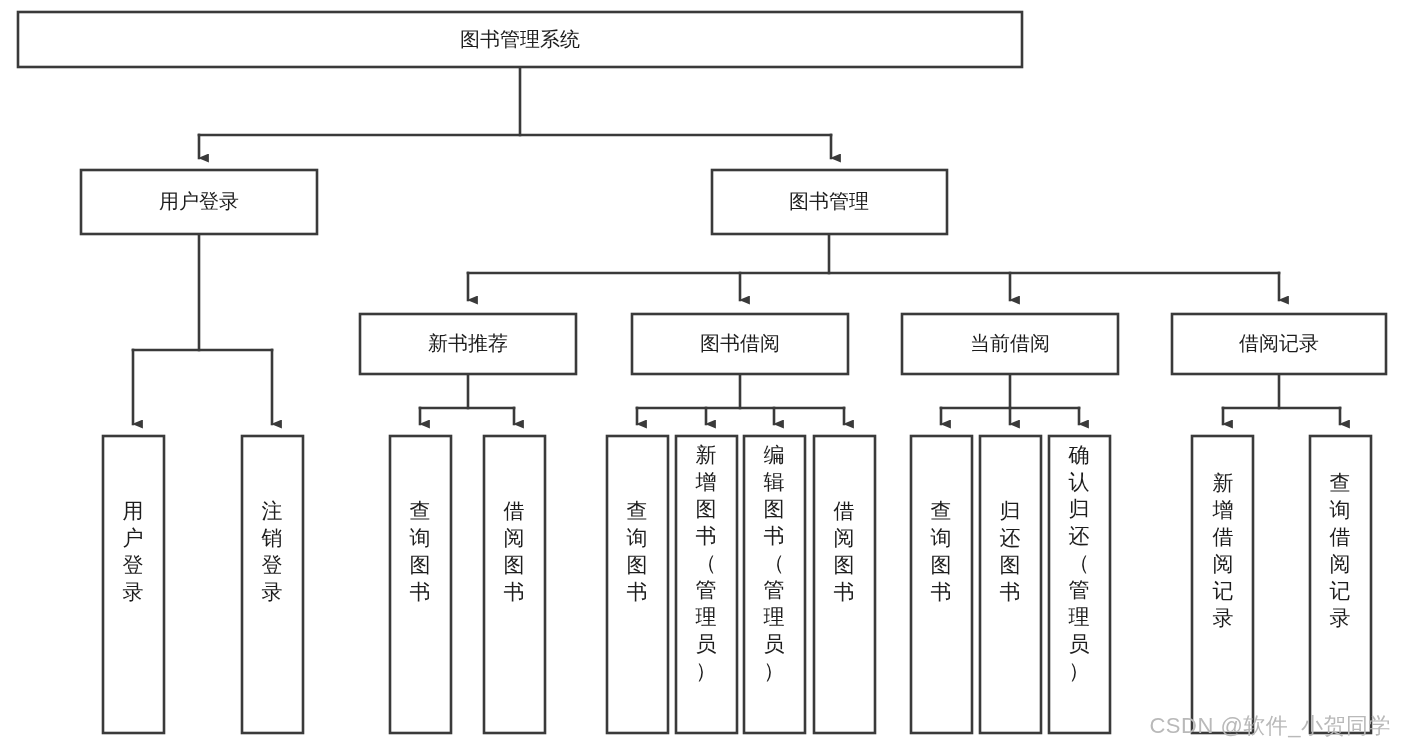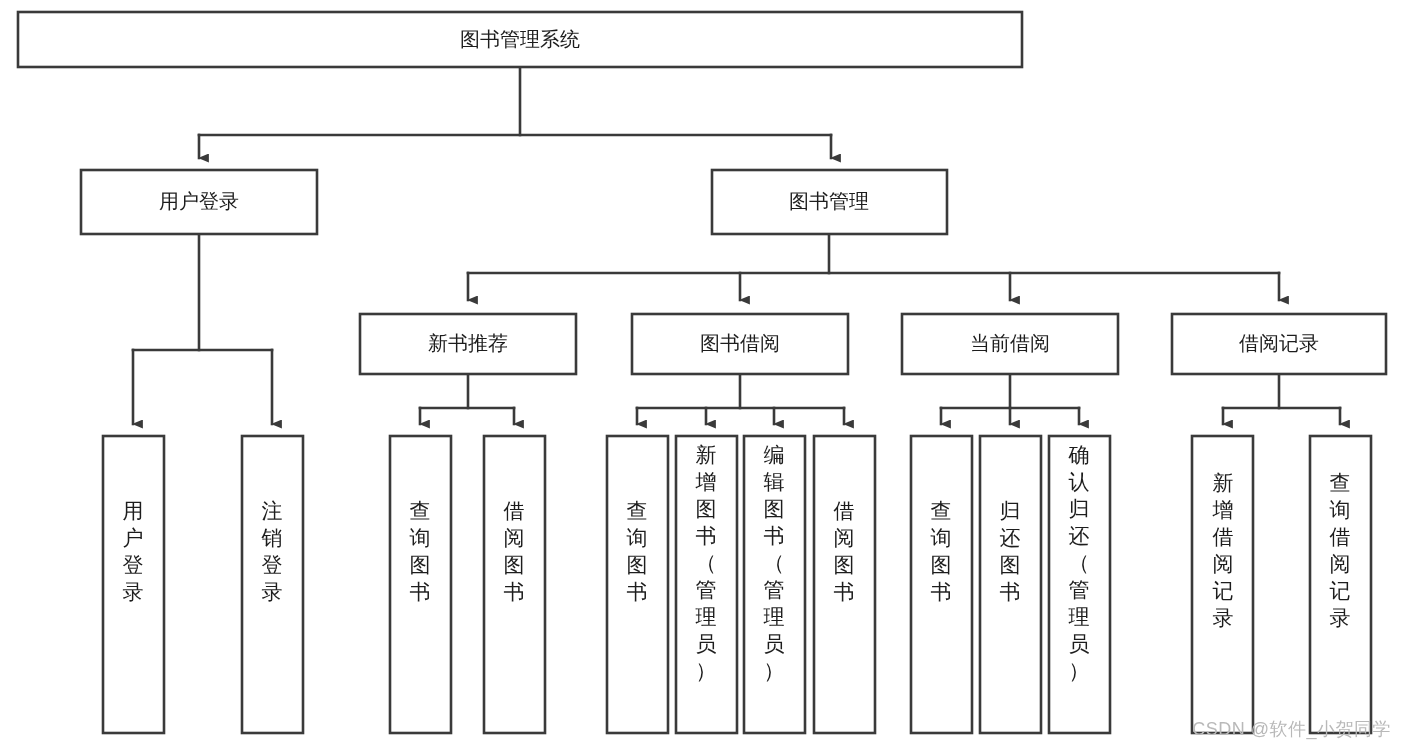--- a/index.html
+++ b/index.html
@@ -49,21 +49,21 @@
     font-family: "Liberation Sans", "DejaVu Sans", sans-serif;
     font-size: 21px;
     fill: #1d1d1d;
     text-anchor: middle;
   }
   .watermark {
     position: absolute;
     right: 14px;
     bottom: 6px;
     font-family: "Liberation Sans", "DejaVu Sans", sans-serif;
-    font-size: 18px;
+    font-size: 22px;
     color: #b9b9b9;
     letter-spacing: 0.5px;
     white-space: nowrap;
     user-select: none;
   }
 </style>
 </head>
 <body>
 
 <div id="diagram-root">

